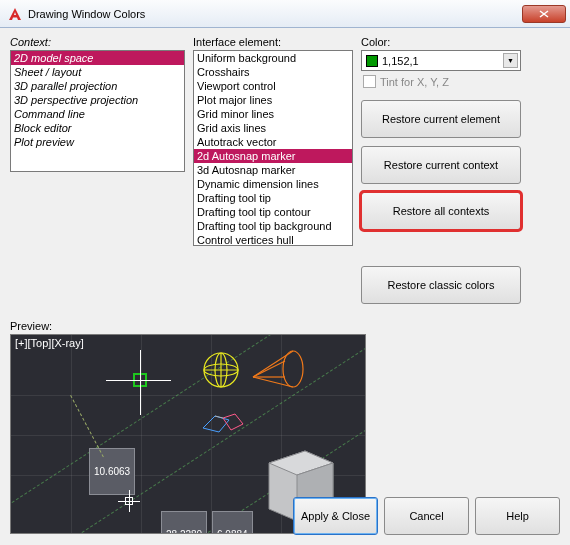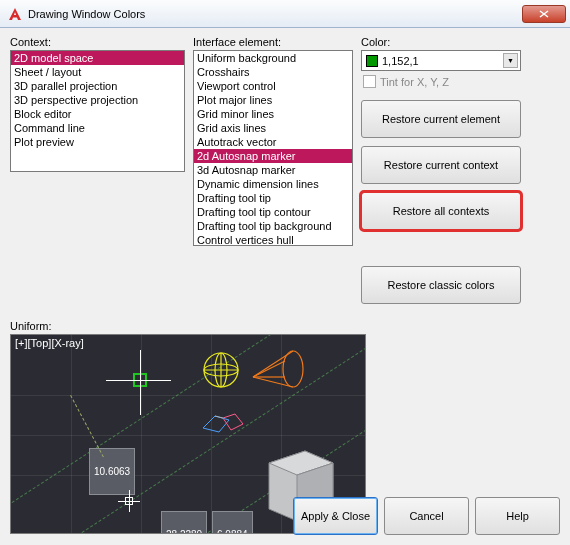--- a/index.html
+++ b/index.html
@@ -3,21 +3,21 @@
 <meta charset="utf-8">
 <style>
 * { box-sizing: border-box; margin: 0; padding: 0; font-family: "Segoe UI", Tahoma, sans-serif; font-size: 11px; }
 body { background: #f0f0f0; width: 570px; height: 545px; overflow: hidden; }
 .titlebar { height: 28px; background: linear-gradient(#fbfcfd, #e5ecf5); border-bottom: 1px solid #a0b4d0; display: flex; align-items: center; padding: 0 2px; }
 .app-icon { width: 18px; height: 18px; margin: 0 4px; display: flex; align-items: center; justify-content: center; }
 .title-text { font-size: 11px; color: #000; flex: 1; }
 .close-btn { width: 44px; height: 18px; background: linear-gradient(#e49a90, #c8412a); border: 1px solid #9a3827; border-radius: 3px; display: flex; align-items: center; justify-content: center; color: #fff; font-weight: bold; margin-right: 2px; }
 .content { padding: 8px 10px; display: flex; gap: 8px; }
 .col { display: flex; flex-direction: column; }
-.col1 { width: 175px; }
+.col1 { width: 175px; font-style: italic; }
 .col2 { width: 160px; }
 .col3 { width: 160px; }
 .label { margin-bottom: 2px; }
 .listbox { border: 1px solid #7a7a7a; background: #fff; overflow-y: scroll; }
 .col1 .listbox { height: 122px; }
 .col2 .listbox { height: 196px; }
 .listbox::-webkit-scrollbar { width: 16px; }
 .listbox::-webkit-scrollbar-track { background: #f0f0f0; border-left: 1px solid #ccc; }
 .listbox::-webkit-scrollbar-thumb { background: #cdcdcd; border: 1px solid #a0a0a0; }
 .listbox-item { padding: 1px 3px; white-space: nowrap; cursor: default; }
@@ -71,22 +71,22 @@
 </div>
 
 <div class="content">
   <div class="col col1">
     <div class="label">Context:</div>
     <div class="listbox" id="context-list">
         <div class="listbox-item selected">2D model space</div>
         <div class="listbox-item">Sheet / layout</div>
         <div class="listbox-item">3D parallel projection</div>
         <div class="listbox-item">3D perspective projection</div>
+        <div class="listbox-item">Command line</div>
         <div class="listbox-item">Block editor</div>
-        <div class="listbox-item">Command line</div>
         <div class="listbox-item">Plot preview</div>
       </div>
   </div>
   <div class="col col2">
     <div class="label">Interface element:</div>
     <div class="listbox" id="interface-list">
         <div class="listbox-item">Uniform background</div>
         <div class="listbox-item">Crosshairs</div>
         <div class="listbox-item">Viewport control</div>
         <div class="listbox-item">Plot major lines</div>
@@ -117,21 +117,21 @@
     </div>
     <div class="btn">Restore current element</div>
     <div class="btn">Restore current context</div>
     <div class="btn highlight">Restore all contexts</div>
     <div class="spacer"></div>
     <div class="btn">Restore classic colors</div>
   </div>
 </div>
 
 <div class="preview-section">
-  <div class="label">Uniform:</div>
+  <div class="label">Preview:</div>
   <div class="preview-box">
     <div class="preview-label">[+][Top][X-ray]</div>
 
     <div class="grid-line" style="left:0;top:60px;width:100%;height:1px"></div>
     <div class="grid-line" style="left:0;top:100px;width:100%;height:1px"></div>
     <div class="grid-line" style="left:0;top:140px;width:100%;height:1px"></div>
     <div class="grid-line" style="left:60px;top:0;width:1px;height:100%"></div>
     <div class="grid-line" style="left:130px;top:0;width:1px;height:100%"></div>
     <div class="grid-line" style="left:200px;top:0;width:1px;height:100%"></div>
     <div class="grid-line" style="left:270px;top:0;width:1px;height:100%"></div>

